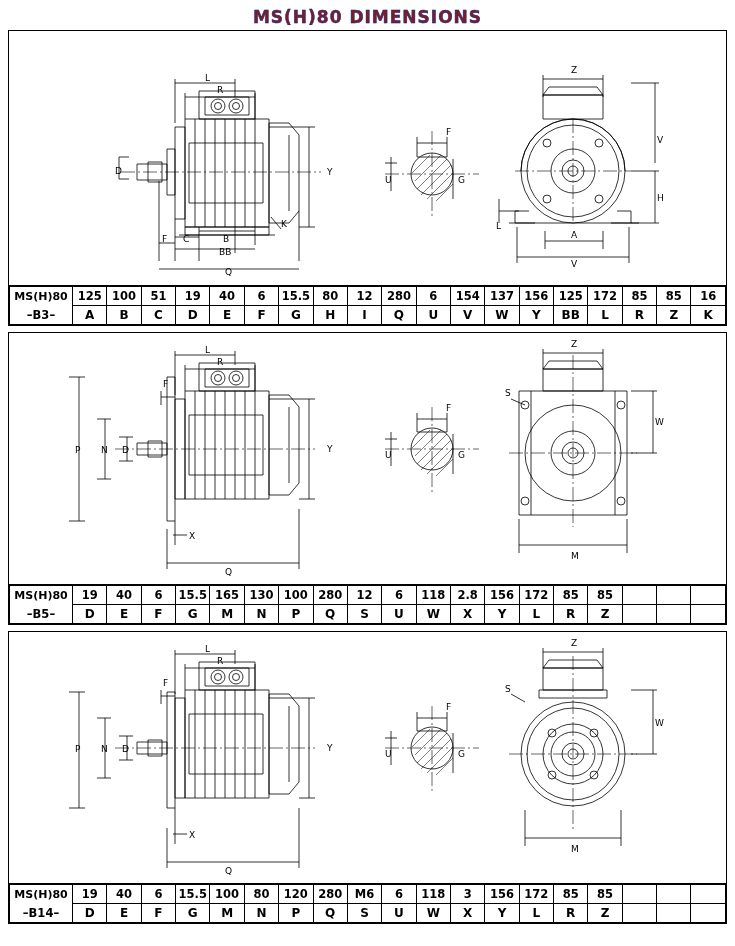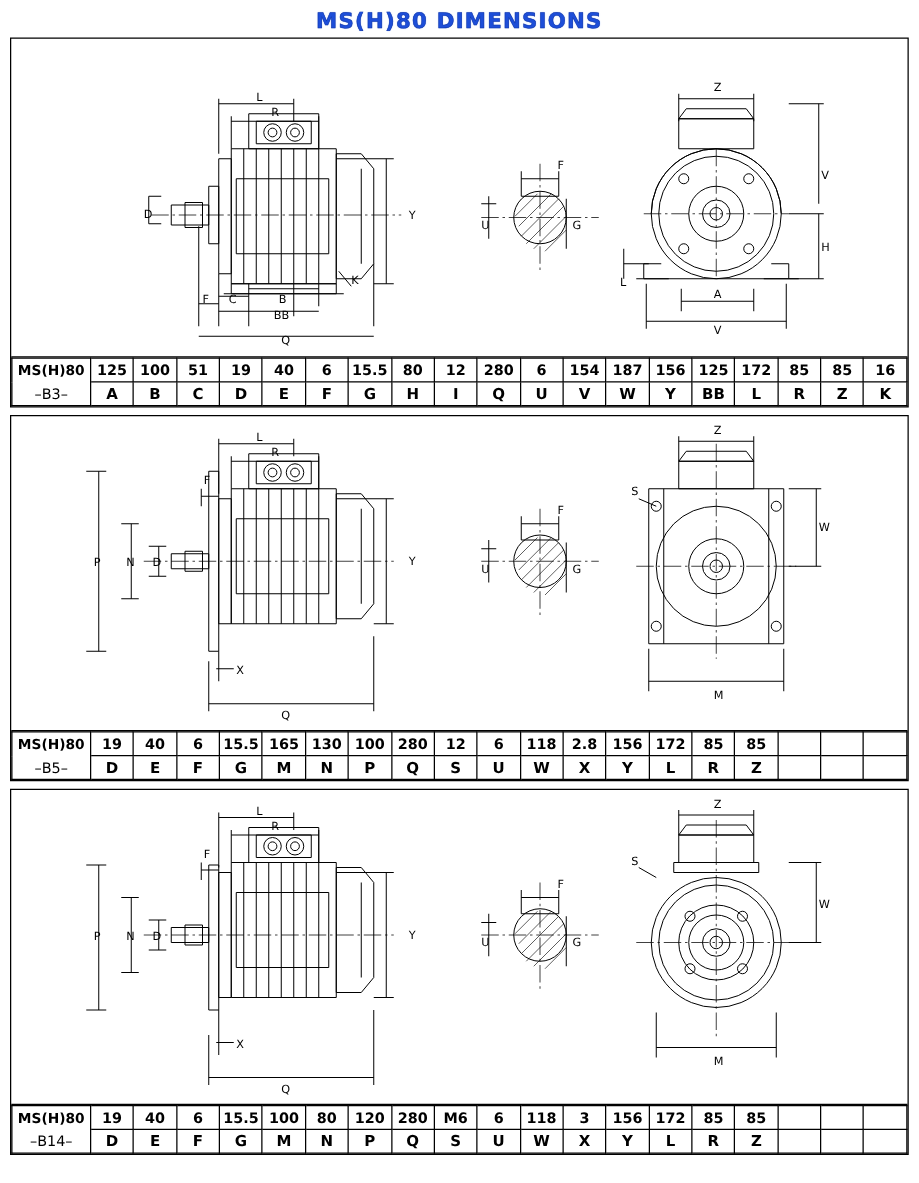--- a/index.html
+++ b/index.html
@@ -21,21 +21,21 @@
   .title-bar{
     height:22px;
     display:flex;align-items:center;justify-content:center;
     margin-bottom:2px;
   }
   .title-text{
     font-family:"DejaVu Sans", sans-serif;
     font-weight:bold;
     font-size:17px;
     letter-spacing:1px;
-    color:#1d4ed8;
+    color:#7f1d1d;
     -webkit-text-stroke:0.4px #0b2fa0;
     text-shadow:0 0 1px #6f9bff;
   }
   
   .block{
     border:1px solid #000;
     box-sizing:border-box;
     margin-bottom:6px;
     background:#fff;
   }
@@ -69,21 +69,21 @@
   table.dim tr.vals td{font-size:11.5px;}
   table.dim tr.keys td{font-size:12px;}
   td.label{
     font-size:11px;
     font-weight:normal;
     font-family:"Liberation Sans",sans-serif;
     width:62px;
   }
   td.label .mdl{font-size:11px;text-align:center;}
   td.empty{background:#fff;}
-  .blk-label{font-weight:normal;font-size:11.5px;}
+  .blk-label{font-weight:bold;font-size:11.5px;}
 </style>
 </head>
 <body>
 
 <div class="page">
 
   <div class="title-bar">
     <span class="title-text">MS(H)80 DIMENSIONS</span>
   </div>
 
@@ -216,21 +216,21 @@
         <td>51</td>
         <td>19</td>
         <td>40</td>
         <td>6</td>
         <td>15.5</td>
         <td>80</td>
         <td>12</td>
         <td>280</td>
         <td>6</td>
         <td>154</td>
-        <td>187</td>
+        <td>137</td>
         <td>156</td>
         <td>125</td>
         <td>172</td>
         <td>85</td>
         <td>85</td>
         <td>16</td>
       </tr>
       <tr class="keys">
         <td>A</td>
         <td>B</td>

